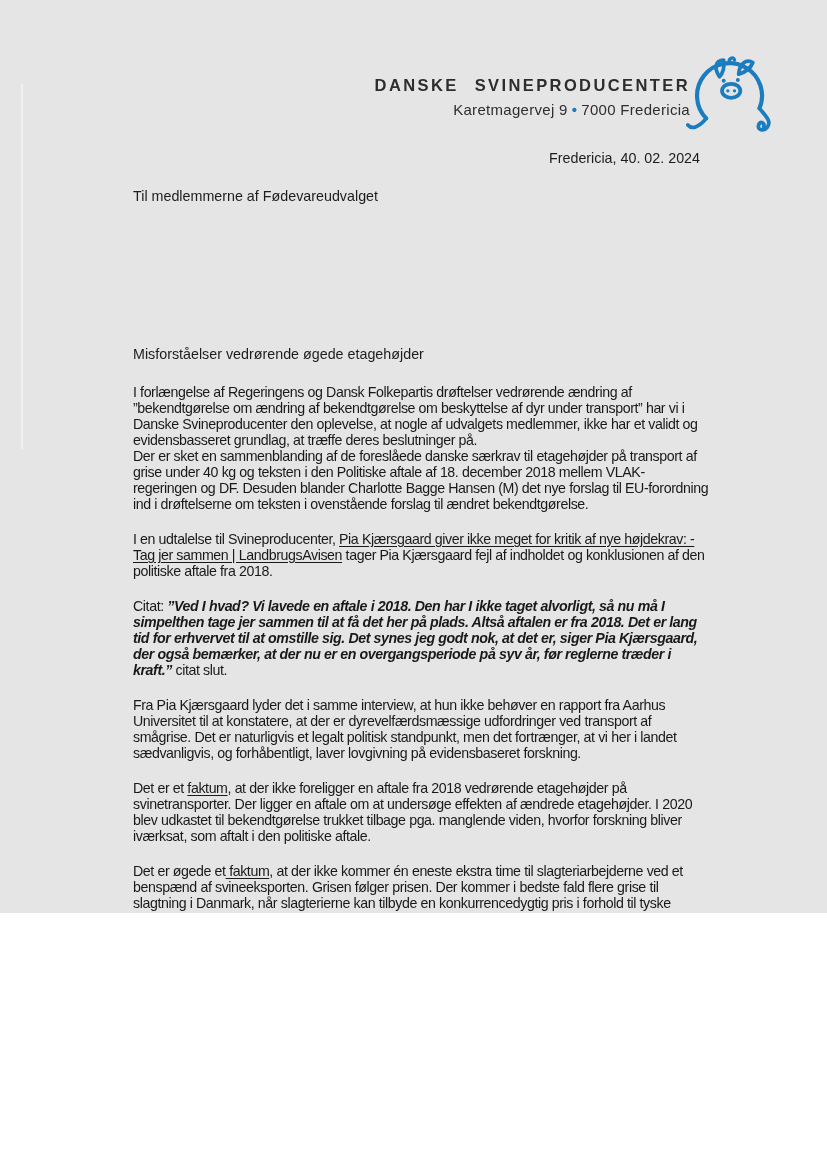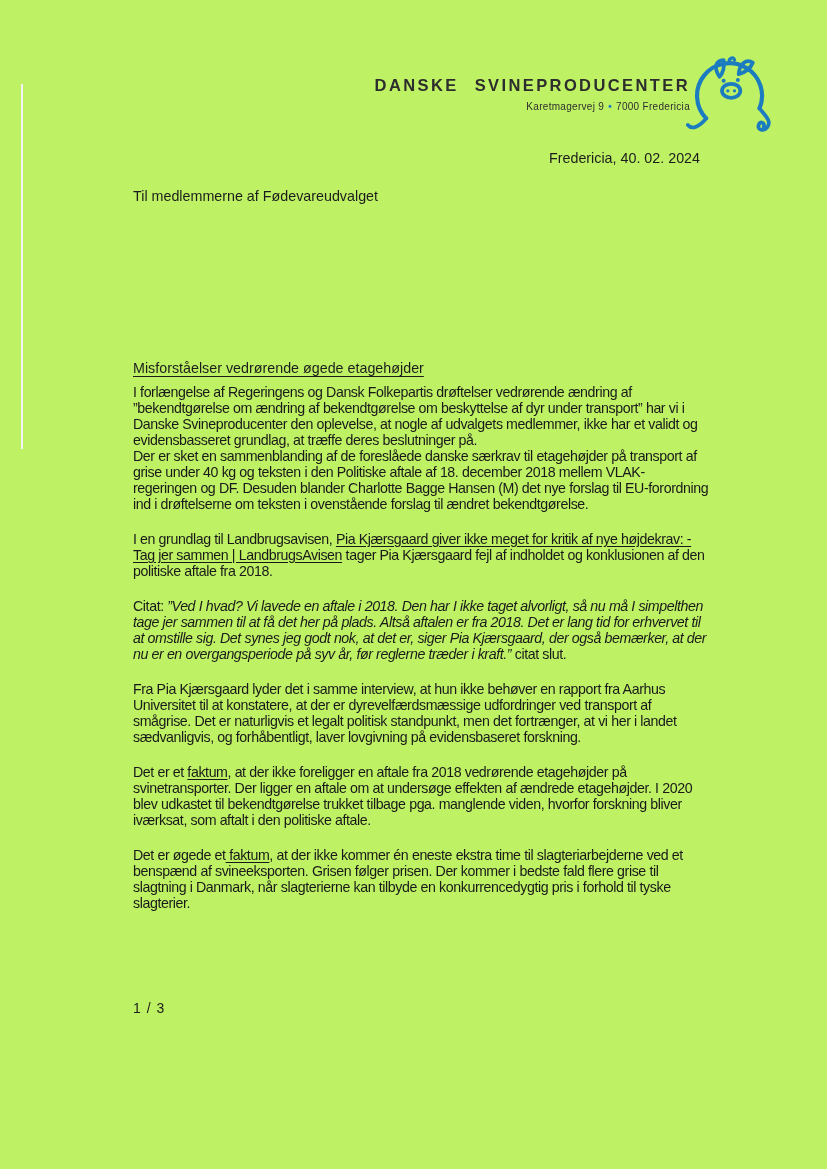--- a/index.html
+++ b/index.html
@@ -1,20 +1,20 @@
 <!DOCTYPE html>
 <html lang="da"><head>
 <meta charset="utf-8">
 <style>
   html, body { margin: 0; padding: 0; background: #ffffff; }
   .page {
     position: relative;
     width: 827px;
-    height: 1169px;
-    background: #bef264;
+    height: 913px;
+    background: #e5e5e5;
     overflow: hidden;
     font-family: "Liberation Sans", sans-serif;
     color: #1c1c1c;
   }
   
   .scan-line {
     position: absolute;
     left: 21px; top: 84px;
     width: 2px; height: 365px;
     background: #f2f2f2;
@@ -27,21 +27,21 @@
   .org-name {
     font-size: 16.5px;
     font-weight: 700;
     letter-spacing: 2.4px;
     word-spacing: 9px;
     color: #2d2d2d;
     white-space: nowrap;
   }
   .org-address {
     margin-top: 6px;
-    font-size: 10px;
+    font-size: 15px;
     color: #2e2e2e;
     letter-spacing: 0.3px;
     white-space: nowrap;
   }
   .org-address .dot { color: #1b7cc0; font-weight: 700; margin: 0 4px; }
   .logo {
     position: absolute;
     left: 686px; top: 50px;
     width: 92px; height: 85px;
   }
@@ -51,38 +51,37 @@
     font-size: 14.3px;
     color: #1c1c1c;
   }
   .recipient {
     position: absolute;
     top: 188px; left: 133px;
     font-size: 14.3px;
   }
   .heading {
     position: absolute;
-    top: 360px; left: 133px;
+    top: 346px; left: 133px;
     font-size: 14.3px;
-    text-decoration: underline;
     text-underline-offset: 3px;
   }
   .body-col {
     position: absolute;
     top: 384px; left: 133px;
     width: 578px;
     font-size: 14.2px;
     line-height: 16px;
     letter-spacing: -0.4px;
     color: #191919;
   }
   .body-col p { margin: 0 0 19px 0; }
   .body-col p.joined { margin-bottom: 0; }
   .ul { text-decoration: underline; text-underline-offset: 2px; }
-  .it { font-style: italic; }
+  .it { font-style: italic; font-weight: bold; }
   .page-number {
     position: absolute;
     top: 1000px; left: 133px;
     font-size: 14px;
     letter-spacing: 1px;
   }
 </style>
 </head>
 <body>
 
@@ -115,21 +114,21 @@
 
   <div class="dateline">Fredericia, 40. 02. 2024</div>
 
   <div class="recipient">Til medlemmerne af Fødevareudvalget</div>
 
   <div class="heading">Misforståelser vedrørende øgede etagehøjder</div>
 
   <div class="body-col">
     <p class="joined"><span>I forlængelse af Regeringens og Dansk Folkepartis drøftelser vedrørende ændring af ”bekendtgørelse om ændring af bekendtgørelse om beskyttelse af dyr under transport” har vi i Danske Svineproducenter den oplevelse, at nogle af udvalgets medlemmer, ikke har et validt og evidensbasseret grundlag, at træffe deres beslutninger på.</span></p>
     <p><span>Der er sket en sammenblanding af de foreslåede danske særkrav til etagehøjder på transport af grise under 40 kg og teksten i den Politiske aftale af 18. december 2018 mellem VLAK- regeringen og DF. Desuden blander Charlotte Bagge Hansen (M) det nye forslag til EU-forordning ind i drøftelserne om teksten i ovenstående forslag til ændret bekendtgørelse.</span></p>
-    <p><span>I en grundlag til Landbrugsavisen, </span><span class="ul">Pia Kjærsgaard giver ikke meget for kritik af nye højdekrav: - Tag jer sammen | LandbrugsAvisen</span><span> tager Pia Kjærsgaard fejl af indholdet og konklusionen af den politiske aftale fra 2018.</span></p>
+    <p><span>I en udtalelse til Svineproducenter, </span><span class="ul">Pia Kjærsgaard giver ikke meget for kritik af nye højdekrav: - Tag jer sammen | LandbrugsAvisen</span><span> tager Pia Kjærsgaard fejl af indholdet og konklusionen af den politiske aftale fra 2018.</span></p>
     <p><span>Citat: </span><span class="it">”Ved I hvad? Vi lavede en aftale i 2018. Den har I ikke taget alvorligt, så nu må I simpelthen tage jer sammen til at få det her på plads. Altså aftalen er fra 2018. Det er lang tid for erhvervet til at omstille sig. Det synes jeg godt nok, at det er, siger Pia Kjærsgaard, der også bemærker, at der nu er en overgangsperiode på syv år, før reglerne træder i kraft.”</span><span> citat slut.</span></p>
     <p><span>Fra Pia Kjærsgaard lyder det i samme interview, at hun ikke behøver en rapport fra Aarhus Universitet til at konstatere, at der er dyrevelfærdsmæssige udfordringer ved transport af smågrise. Det er naturligvis et legalt politisk standpunkt, men det fortrænger, at vi her i landet sædvanligvis, og forhåbentligt, laver lovgivning på evidensbaseret forskning.</span></p>
     <p><span>Det er et </span><span class="ul">faktum</span><span>, at der ikke foreligger en aftale fra 2018 vedrørende etagehøjder på svinetransporter. Der ligger en aftale om at undersøge effekten af ændrede etagehøjder. I 2020 blev udkastet til bekendtgørelse trukket tilbage pga. manglende viden, hvorfor forskning bliver iværksat, som aftalt i den politiske aftale.</span></p>
     <p><span>Det er øgede et</span><span class="ul"> faktum</span><span>, at der ikke kommer én eneste ekstra time til slagteriarbejderne ved et benspænd af svineeksporten. Grisen følger prisen. Der kommer i bedste fald flere grise til slagtning i Danmark, når slagterierne kan tilbyde en konkurrencedygtig pris i forhold til tyske slagterier.</span></p>
   </div>
 
   <div class="page-number">1 / 3</div>
 
 </div>
 

